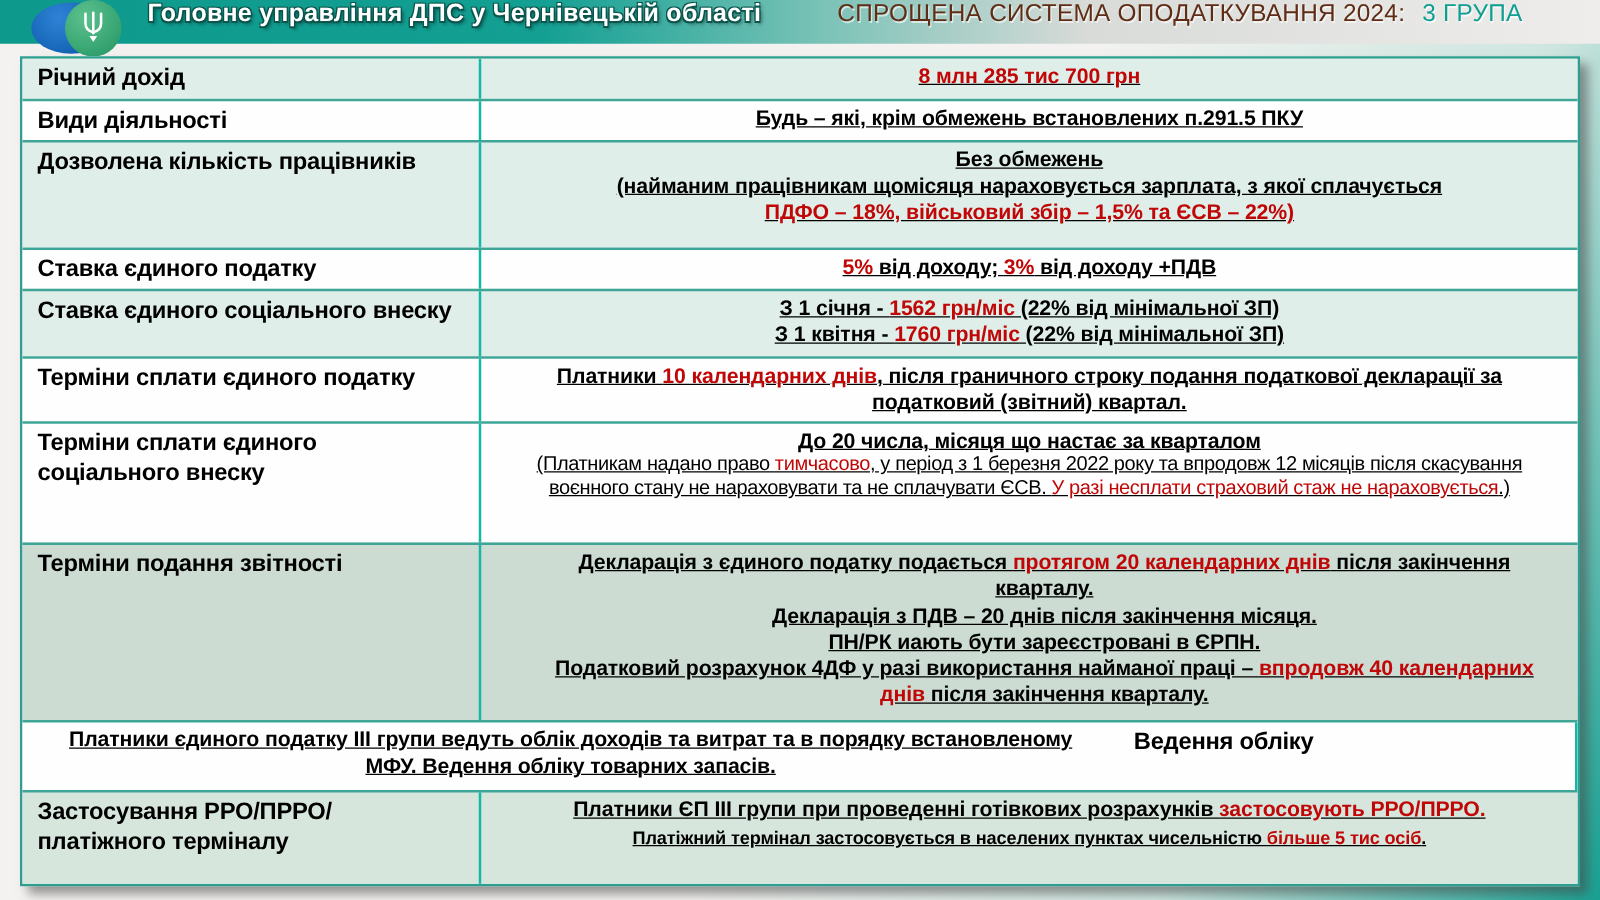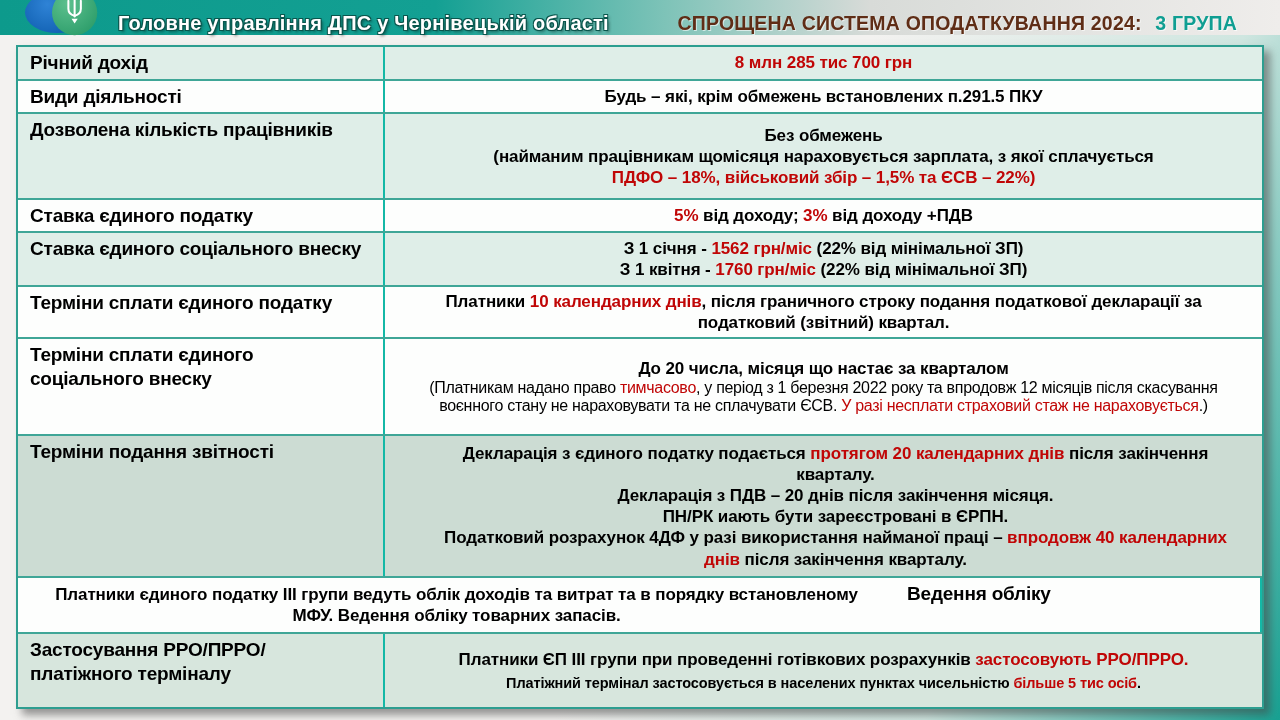--- a/index.html
+++ b/index.html
@@ -5,39 +5,39 @@
   html,body{margin:0;padding:0;}
   body{
     width:1280px;height:720px;overflow:hidden;
     font-family:"Liberation Sans", sans-serif;
     background:linear-gradient(115deg,#f3f2f0 55%,#cfe6e0 78%,#18a192 100%);
   }
   
   .header{
     position:absolute;left:0;top:0;width:1280px;height:35px;
     background:linear-gradient(to right,#0d9a8c 0%,#13a093 34%,#7ec3b8 52%,#d8dbd8 68%,#efedeb 100%);
-    display:flex;align-items:flex-end;
+    display:flex;align-items:flex-start;
   }
   .logo-wrap{position:relative;width:118px;height:45px;flex:0 0 auto;}
   .logo-blue{
     position:absolute;left:25px;top:2px;width:64px;height:41px;border-radius:50%;
     background:radial-gradient(circle at 35% 30%,#2f83d6,#0d5cad 75%);
   }
   .logo-green{
     position:absolute;left:52px;top:0px;width:58px;height:58px;transform:scale(.78);transform-origin:top left;
     border-radius:50%;background:radial-gradient(circle at 35% 30%,#5cc08e,#2e9e6b 80%);
     display:flex;align-items:center;justify-content:center;
   }
   .org-title{
     font-size:20px;font-weight:700;color:#fff;letter-spacing:.2px;white-space:nowrap;
     text-shadow:-1px -1px 0 #0a564d,1px -1px 0 #0a564d,-1px 1px 0 #0a564d,1px 1px 0 #0a564d,2px 2px 3px rgba(0,0,0,.45);
   }
   .header-right{
-    margin-left:auto;margin-right:43px;white-space:nowrap;
-    font-size:19.5px;font-weight:700;letter-spacing:.2px;
+    margin-left:auto;margin-right:62px;white-space:nowrap;
+    font-size:19.5px;font-weight:400;letter-spacing:.2px;
   }
   .slide-title{color:#5f2d16;text-shadow:1px 1px 0 rgba(255,255,255,.6);}
   .group-badge{color:#0f9e92;margin-left:8px;text-shadow:1px 1px 0 rgba(255,255,255,.7);}
   
   .tax-table{
     position:absolute;left:16px;top:45px;width:1248px;box-sizing:border-box;
     border:2px solid #2d9e90;
     box-shadow:6px 6px 8px rgba(70,70,70,.55);
     background:#fdfefd;
   }
@@ -47,23 +47,23 @@
   .row.w{background:#fdfefd;}
   .row.g2{background:#ccdcd3;gap:24px;}
   .row.g3{background:#d7e6dd;}
   .cell{box-sizing:border-box;}
   .label{
     flex:0 0 367px;border-right:2px solid #14b8a6;
     font-size:19px;font-weight:700;color:#000;line-height:1.22;
     padding:4px 18px 4px 12px;letter-spacing:-.2px;
   }
   .value{
-    flex:1 1 auto;display:flex;flex-direction:column;justify-content:center;
+    flex:1 1 auto;display:flex;flex-direction:column;justify-content:flex-start;
     text-align:center;padding:3px 28px;color:#000;
-    font-size:17px;font-weight:700;line-height:1.24;letter-spacing:-.1px;
+    font-size:17px;font-weight:700;line-height:1.24;letter-spacing:-.1px;text-decoration:underline;
   }
   .line{width:100%;}
   .red{color:#c00606;}
   .line.pl{font-weight:400;font-size:16px;line-height:1.17;letter-spacing:-.3px;}
   .line.sm{font-size:14.5px;margin-top:5px;line-height:1.2;}
 </style>
 </head>
 <body>
 
 <div class="header">

